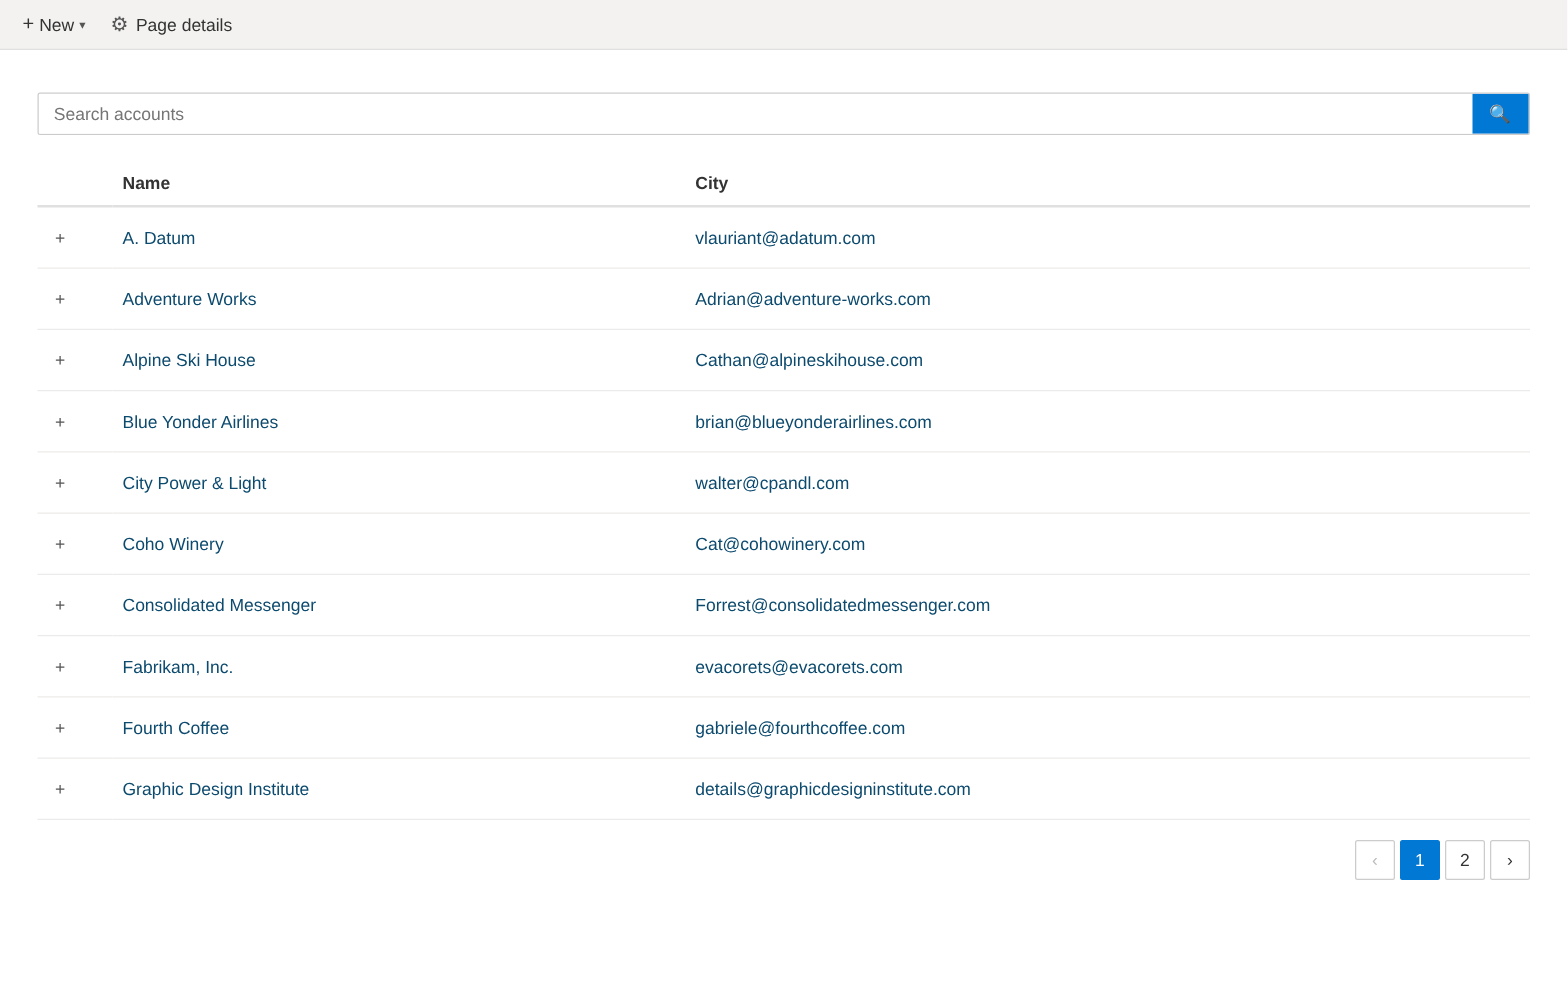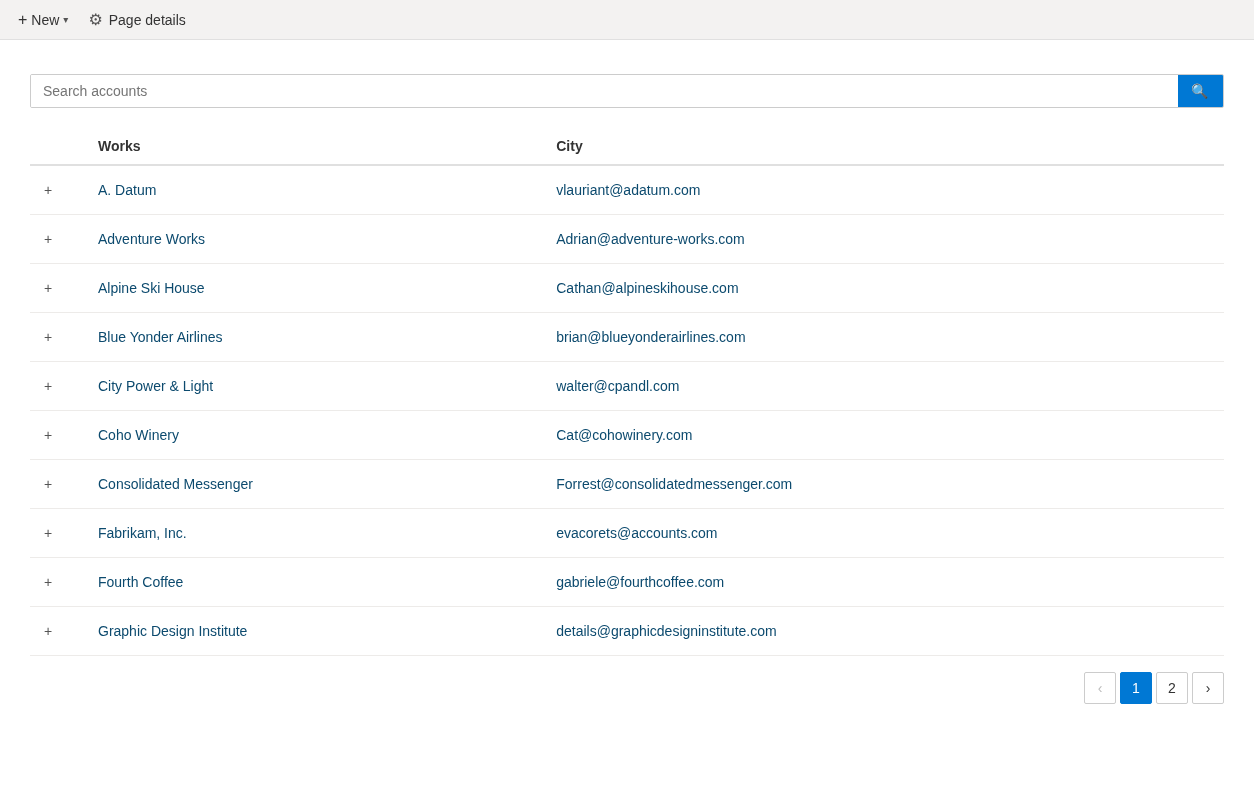--- a/index.html
+++ b/index.html
@@ -170,21 +170,21 @@
       <span class="search-icon-svg">🔍</span>
     </button>
   </div>
 </div>
 
 <div class="table-container">
   <table class="accounts-table">
     <thead>
       <tr>
         <th></th>
-        <th>Works</th>
+        <th>Name</th>
         <th>City</th>
       </tr>
     </thead>
     <tbody id="table-body">
     <tr>
           <td><button class="row-expand-btn">+</button></td>
           <td><a class="name-link" href="#">A. Datum</a></td>
           <td><a class="email-link" href="#">vlauriant@adatum.com</a></td>
         </tr>
         <tr>
@@ -213,21 +213,21 @@
           <td><a class="email-link" href="#">Cat@cohowinery.com</a></td>
         </tr>
         <tr>
           <td><button class="row-expand-btn">+</button></td>
           <td><a class="name-link" href="#">Consolidated Messenger</a></td>
           <td><a class="email-link" href="#">Forrest@consolidatedmessenger.com</a></td>
         </tr>
         <tr>
           <td><button class="row-expand-btn">+</button></td>
           <td><a class="name-link" href="#">Fabrikam, Inc.</a></td>
-          <td><a class="email-link" href="#">evacorets@accounts.com</a></td>
+          <td><a class="email-link" href="#">evacorets@evacorets.com</a></td>
         </tr>
         <tr>
           <td><button class="row-expand-btn">+</button></td>
           <td><a class="name-link" href="#">Fourth Coffee</a></td>
           <td><a class="email-link" href="#">gabriele@fourthcoffee.com</a></td>
         </tr>
         <tr>
           <td><button class="row-expand-btn">+</button></td>
           <td><a class="name-link" href="#">Graphic Design Institute</a></td>
           <td><a class="email-link" href="#">details@graphicdesigninstitute.com</a></td>

